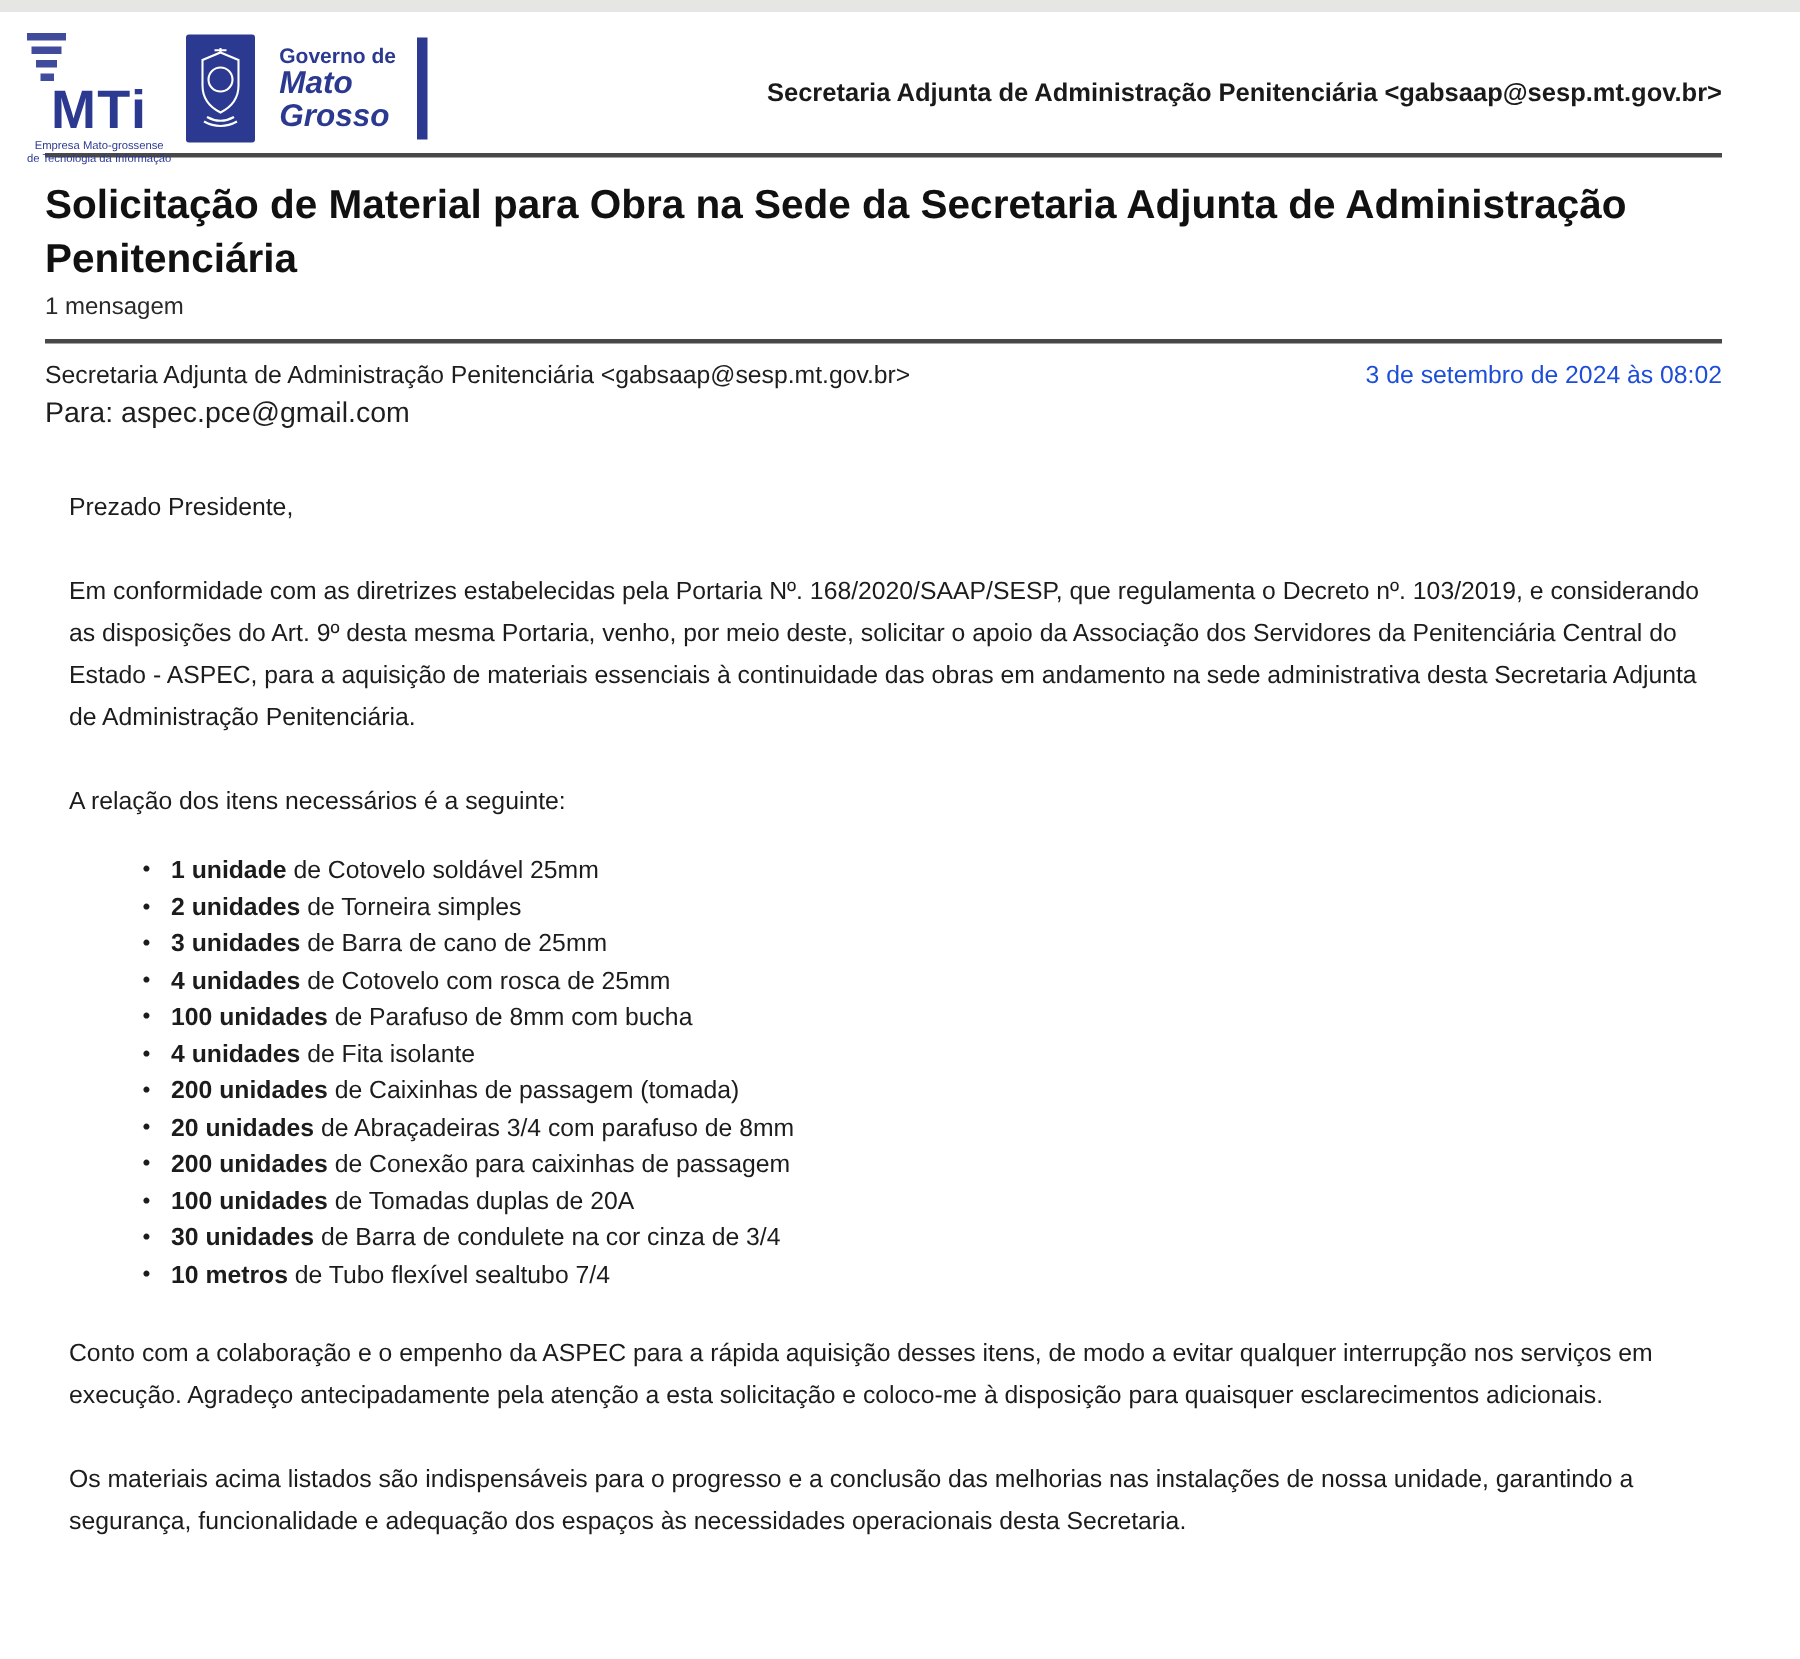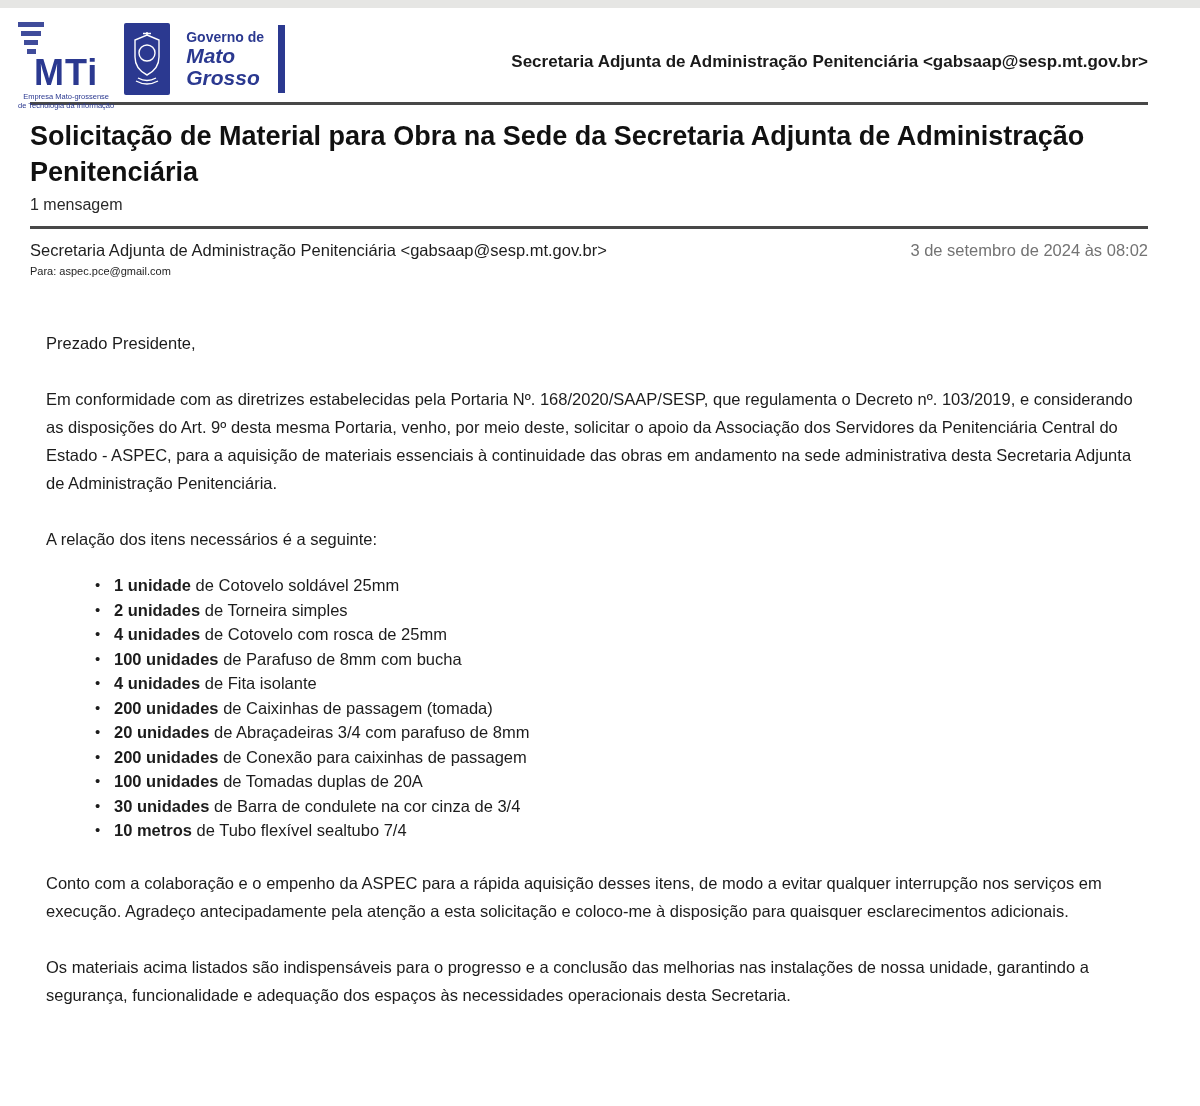--- a/index.html
+++ b/index.html
@@ -130,30 +130,30 @@
   
   .sender-row {
     display: flex;
     justify-content: space-between;
     align-items: baseline;
     margin-top: 12px;
     font-size: 16.5px;
   }
   .sender-name { font-weight: normal; }
   .sender-email { font-weight: normal; color: #1e1e1e; }
-  .msg-date { font-size: 16.5px; color: #737373; white-space: nowrap; }
+  .msg-date { font-size: 16.5px; color: #1d4ed8; white-space: nowrap; }
   .to-line {
-    font-size: 11px;
+    font-size: 19px;
     margin-top: 5px;
     color: #1e1e1e;
   }
 
   
   .email-body {
-    margin-top: 52px;
+    margin-top: 37px;
     margin-left: 16px;
     max-width: 1095px;
     font-size: 16.5px;
     line-height: 28px;
     color: #1c1c1c;
   }
   .email-body p { margin-bottom: 28px; }
   .email-body p.list-intro { margin-bottom: 20px; }
   .item-list {
     list-style: none;
@@ -234,20 +234,21 @@
     <span>aspec.pce@gmail.com</span>
   </div>
 
   <div class="email-body">
     <p>Prezado Presidente,</p>
     <p>Em conformidade com as diretrizes estabelecidas pela Portaria Nº. 168/2020/SAAP/SESP, que regulamenta o Decreto nº. 103/2019, e considerando as disposições do Art. 9º desta mesma Portaria, venho, por meio deste, solicitar o apoio da Associação dos Servidores da Penitenciária Central do Estado - ASPEC, para a aquisição de materiais essenciais à continuidade das obras em andamento na sede administrativa desta Secretaria Adjunta de Administração Penitenciária.</p>
     <p class="list-intro">A relação dos itens necessários é a seguinte:</p>
     <ul class="item-list">
       <li><span class="item-qty">1 unidade</span> <span>de Cotovelo soldável 25mm</span></li>
       <li><span class="item-qty">2 unidades</span> <span>de Torneira simples</span></li>
+      <li><span class="item-qty">3 unidades</span> <span>de Barra de cano de 25mm</span></li>
       <li><span class="item-qty">4 unidades</span> <span>de Cotovelo com rosca de 25mm</span></li>
       <li><span class="item-qty">100 unidades</span> <span>de Parafuso de 8mm com bucha</span></li>
       <li><span class="item-qty">4 unidades</span> <span>de Fita isolante</span></li>
       <li><span class="item-qty">200 unidades</span> <span>de Caixinhas de passagem (tomada)</span></li>
       <li><span class="item-qty">20 unidades</span> <span>de Abraçadeiras 3/4 com parafuso de 8mm</span></li>
       <li><span class="item-qty">200 unidades</span> <span>de Conexão para caixinhas de passagem</span></li>
       <li><span class="item-qty">100 unidades</span> <span>de Tomadas duplas de 20A</span></li>
       <li><span class="item-qty">30 unidades</span> <span>de Barra de condulete na cor cinza de 3/4</span></li>
       <li><span class="item-qty">10 metros</span> <span>de Tubo flexível sealtubo 7/4</span></li>
     </ul>

